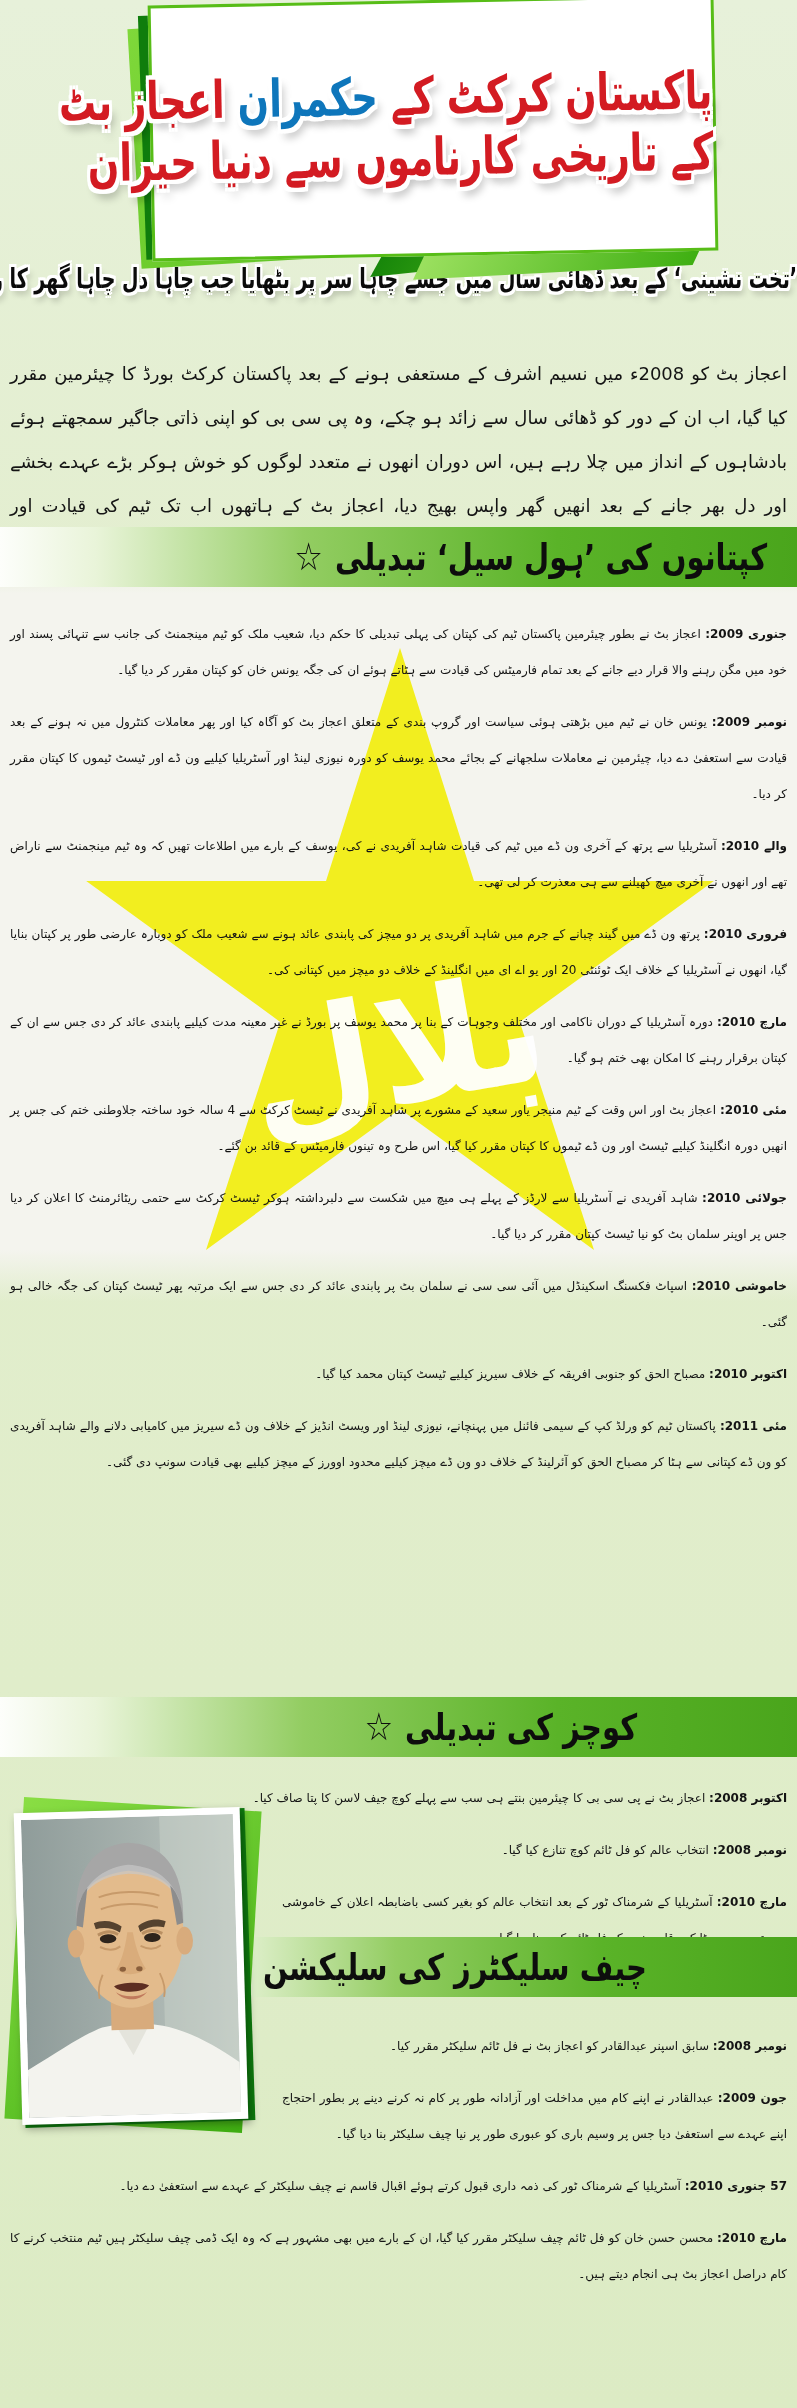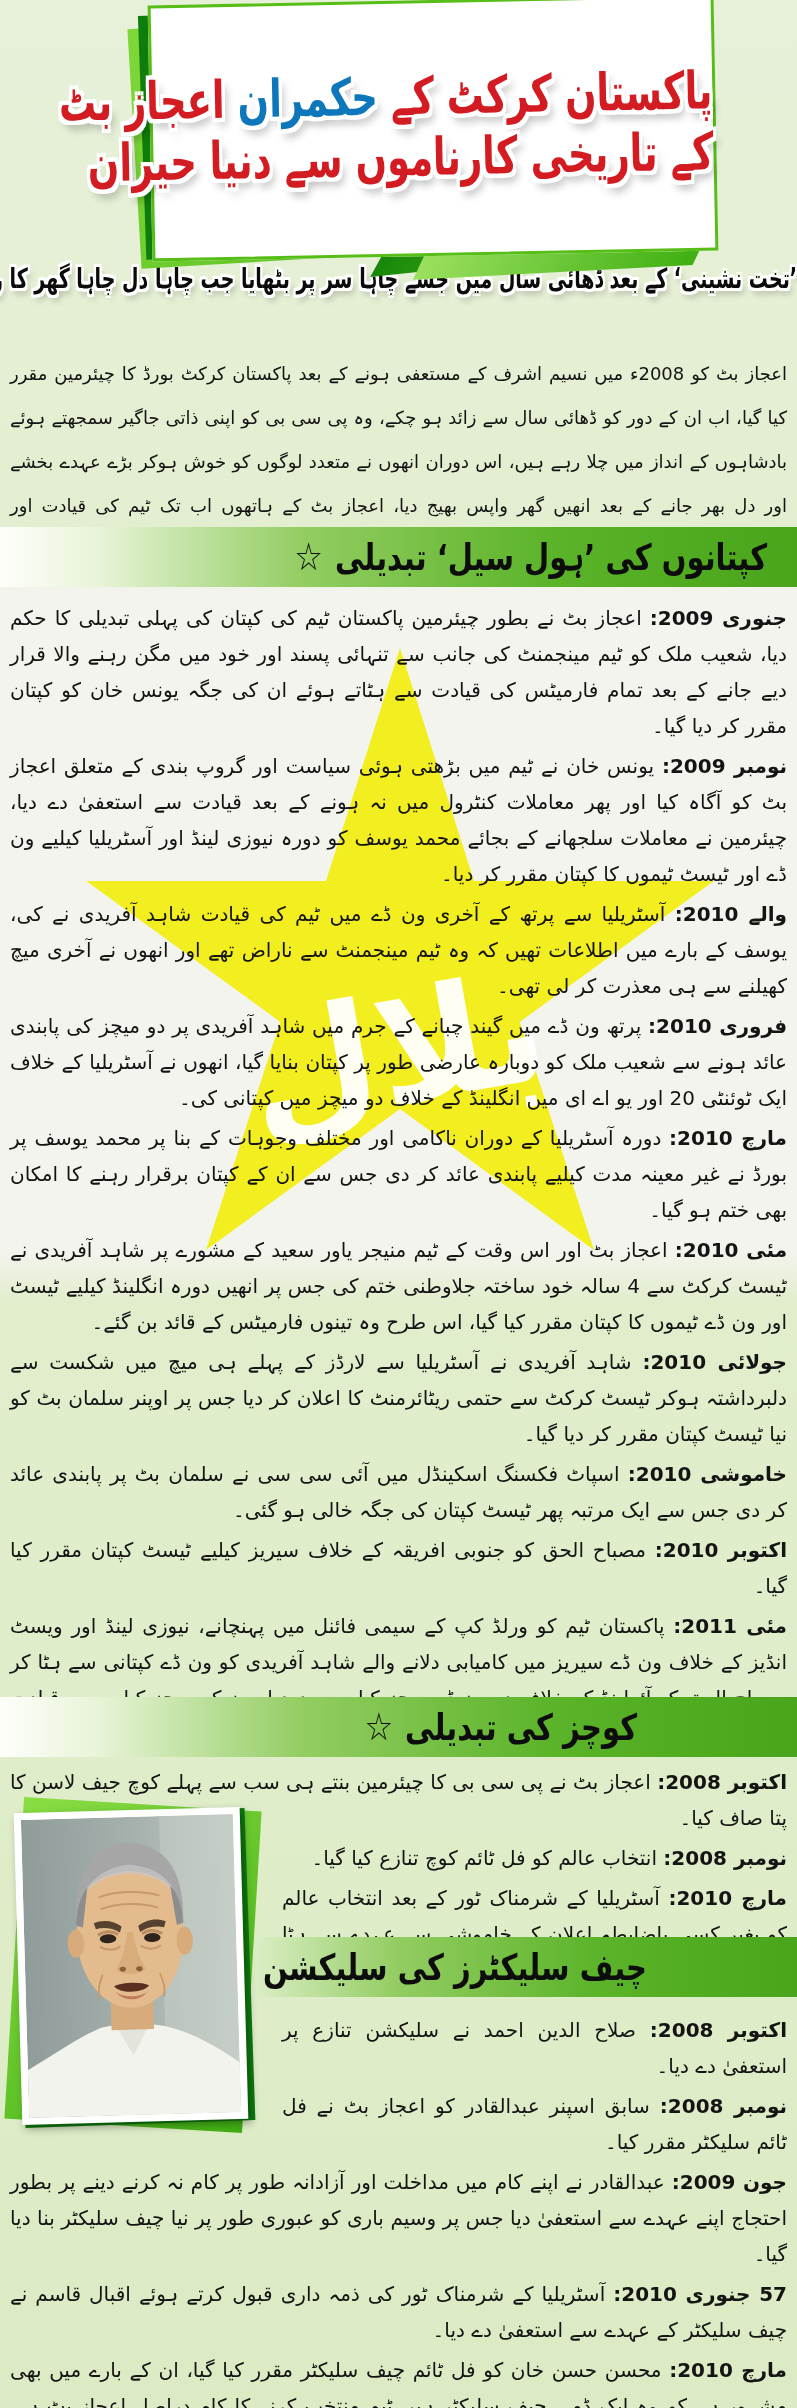--- a/index.html
+++ b/index.html
@@ -34,21 +34,21 @@
   .subtitle{position:absolute;top:262px;left:0;right:0;z-index:3;text-align:center;white-space:nowrap;
     font-size:19px;font-weight:bold;color:#0b0b0b;transform:scaleY(1.45);transform-origin:top center;
     text-shadow:-2px -2px 0 #fff,2px -2px 0 #fff,-2px 2px 0 #fff,2px 2px 0 #fff,
                  0 -2px 0 #fff,0 2px 0 #fff,-2px 0 0 #fff,2px 0 0 #fff,3px 4px 5px rgba(0,0,0,.25);}
   
   .textblock{position:absolute;z-index:3;color:#141414;text-align:justify;}
   .intro{top:352px;left:10px;right:10px;font-size:18px;line-height:44px;}
   .timeline1{top:600px;left:10px;right:10px;}
   .coaches{top:1764px;left:10px;right:10px;}
   .selectors{top:2012px;left:10px;right:10px;}
-  .entry{margin:0 0 4px 0;font-size:20px;line-height:36px;text-align:justify;}
+  .entry{margin:16px 0 4px 0;font-size:12px;line-height:36px;text-align:justify;}
   .entry b{font-weight:bold;}
   .photo-gap{float:left;width:272px;height:130px;}
   .coach-gap{float:left;width:272px;height:128px;}
   
   .bar{position:absolute;height:60px;z-index:4;display:flex;align-items:center;
     background:linear-gradient(to left,#4aa51c 0%,#5ab328 30%,#93cd62 62%,#e9f4d9 88%,#fdfefb 100%);}
   .bar1{top:527px;left:0;right:0;padding-right:30px;}
   .bar2{top:1697px;left:0;right:0;padding-right:160px;}
   .bar3{top:1937px;left:150px;right:0;padding-right:150px;}
   .bar-title{font-size:29px;font-weight:bold;color:#0d0d0d;transform:scaleY(1.25);}
@@ -99,21 +99,21 @@
 
   <div class="textblock timeline1">
     <p class="entry"><b>جنوری 2009:</b> <span>اعجاز بٹ نے بطور چیئرمین پاکستان ٹیم کی کپتان کی پہلی تبدیلی کا حکم دیا، شعیب ملک کو ٹیم مینجمنٹ کی جانب سے تنہائی پسند اور خود میں مگن رہنے والا قرار دیے جانے کے بعد تمام فارمیٹس کی قیادت سے ہٹاتے ہوئے ان کی جگہ یونس خان کو کپتان مقرر کر دیا گیا۔</span></p>
     <p class="entry"><b>نومبر 2009:</b> <span>یونس خان نے ٹیم میں بڑھتی ہوئی سیاست اور گروپ بندی کے متعلق اعجاز بٹ کو آگاہ کیا اور پھر معاملات کنٹرول میں نہ ہونے کے بعد قیادت سے استعفیٰ دے دیا، چیئرمین نے معاملات سلجھانے کے بجائے محمد یوسف کو دورہ نیوزی لینڈ اور آسٹریلیا کیلیے ون ڈے اور ٹیسٹ ٹیموں کا کپتان مقرر کر دیا۔</span></p>
     <p class="entry"><b>والے 2010:</b> <span>آسٹریلیا سے پرتھ کے آخری ون ڈے میں ٹیم کی قیادت شاہد آفریدی نے کی، یوسف کے بارے میں اطلاعات تھیں کہ وہ ٹیم مینجمنٹ سے ناراض تھے اور انھوں نے آخری میچ کھیلنے سے ہی معذرت کر لی تھی۔</span></p>
     <p class="entry"><b>فروری 2010:</b> <span>پرتھ ون ڈے میں گیند چبانے کے جرم میں شاہد آفریدی پر دو میچز کی پابندی عائد ہونے سے شعیب ملک کو دوبارہ عارضی طور پر کپتان بنایا گیا، انھوں نے آسٹریلیا کے خلاف ایک ٹوئنٹی 20 اور یو اے ای میں انگلینڈ کے خلاف دو میچز میں کپتانی کی۔</span></p>
     <p class="entry"><b>مارچ 2010:</b> <span>دورہ آسٹریلیا کے دوران ناکامی اور مختلف وجوہات کے بنا پر محمد یوسف پر بورڈ نے غیر معینہ مدت کیلیے پابندی عائد کر دی جس سے ان کے کپتان برقرار رہنے کا امکان بھی ختم ہو گیا۔</span></p>
     <p class="entry"><b>مئی 2010:</b> <span>اعجاز بٹ اور اس وقت کے ٹیم منیجر یاور سعید کے مشورے پر شاہد آفریدی نے ٹیسٹ کرکٹ سے 4 سالہ خود ساختہ جلاوطنی ختم کی جس پر انھیں دورہ انگلینڈ کیلیے ٹیسٹ اور ون ڈے ٹیموں کا کپتان مقرر کیا گیا، اس طرح وہ تینوں فارمیٹس کے قائد بن گئے۔</span></p>
     <p class="entry"><b>جولائی 2010:</b> <span>شاہد آفریدی نے آسٹریلیا سے لارڈز کے پہلے ہی میچ میں شکست سے دلبرداشتہ ہوکر ٹیسٹ کرکٹ سے حتمی ریٹائرمنٹ کا اعلان کر دیا جس پر اوپنر سلمان بٹ کو نیا ٹیسٹ کپتان مقرر کر دیا گیا۔</span></p>
     <p class="entry"><b>خاموشی 2010:</b> <span>اسپاٹ فکسنگ اسکینڈل میں آئی سی سی نے سلمان بٹ پر پابندی عائد کر دی جس سے ایک مرتبہ پھر ٹیسٹ کپتان کی جگہ خالی ہو گئی۔</span></p>
-    <p class="entry"><b>اکتوبر 2010:</b> <span>مصباح الحق کو جنوبی افریقہ کے خلاف سیریز کیلیے ٹیسٹ کپتان مقرر کیا گیا۔</span></p>
+    <p class="entry"><b>اکتوبر 2010:</b> <span>مصباح الحق کو جنوبی افریقہ کے خلاف سیریز کیلیے ٹیسٹ کپتان محمد کیا گیا۔</span></p>
     <p class="entry"><b>مئی 2011:</b> <span>پاکستان ٹیم کو ورلڈ کپ کے سیمی فائنل میں پہنچانے، نیوزی لینڈ اور ویسٹ انڈیز کے خلاف ون ڈے سیریز میں کامیابی دلانے والے شاہد آفریدی کو ون ڈے کپتانی سے ہٹا کر مصباح الحق کو آئرلینڈ کے خلاف دو ون ڈے میچز کیلیے محدود اوورز کے میچز کیلیے بھی قیادت سونپ دی گئی۔</span></p>
   </div>
 
   <div class="bar bar2">
     <span class="bar-title">کوچز کی تبدیلی</span>
     <span class="bar-star">☆</span>
   </div>
 
   <div class="textblock coaches">
     <p class="entry"><b>اکتوبر 2008:</b> <span>اعجاز بٹ نے پی سی بی کا چیئرمین بنتے ہی سب سے پہلے کوچ جیف لاسن کا پتا صاف کیا۔</span></p>
@@ -122,21 +122,20 @@
     <p class="entry"><b>مارچ 2010:</b> <span>آسٹریلیا کے شرمناک ٹور کے بعد انتخاب عالم کو بغیر کسی باضابطہ اعلان کے خاموشی سے عہدے سے ہٹا کر وقار یونس کو فل ٹائم کوچ بنا دیا گیا۔</span></p>
   </div>
 
   <div class="bar bar3">
     <span class="bar-title">چیف سلیکٹرز کی سلیکشن</span>
     <span class="bar-star">☆</span>
   </div>
 
   <div class="textblock selectors">
     <div class="photo-gap"></div>
-    <p class="entry"><b>اکتوبر 2008:</b> <span>صلاح الدین احمد نے سلیکشن تنازع پر استعفیٰ دے دیا۔</span></p>
     <p class="entry"><b>نومبر 2008:</b> <span>سابق اسپنر عبدالقادر کو اعجاز بٹ نے فل ٹائم سلیکٹر مقرر کیا۔</span></p>
     <p class="entry"><b>جون 2009:</b> <span>عبدالقادر نے اپنے کام میں مداخلت اور آزادانہ طور پر کام نہ کرنے دینے پر بطور احتجاج اپنے عہدے سے استعفیٰ دیا جس پر وسیم باری کو عبوری طور پر نیا چیف سلیکٹر بنا دیا گیا۔</span></p>
     <p class="entry"><b>57 جنوری 2010:</b> <span>آسٹریلیا کے شرمناک ٹور کی ذمہ داری قبول کرتے ہوئے اقبال قاسم نے چیف سلیکٹر کے عہدے سے استعفیٰ دے دیا۔</span></p>
     <p class="entry"><b>مارچ 2010:</b> <span>محسن حسن خان کو فل ٹائم چیف سلیکٹر مقرر کیا گیا، ان کے بارے میں بھی مشہور ہے کہ وہ ایک ڈمی چیف سلیکٹر ہیں ٹیم منتخب کرنے کا کام دراصل اعجاز بٹ ہی انجام دیتے ہیں۔</span></p>
   </div>
 
   <div class="photo-wrap">
     <div class="frame-green"></div>
     <div class="frame-dark"></div>
     <div class="photo-frame">

